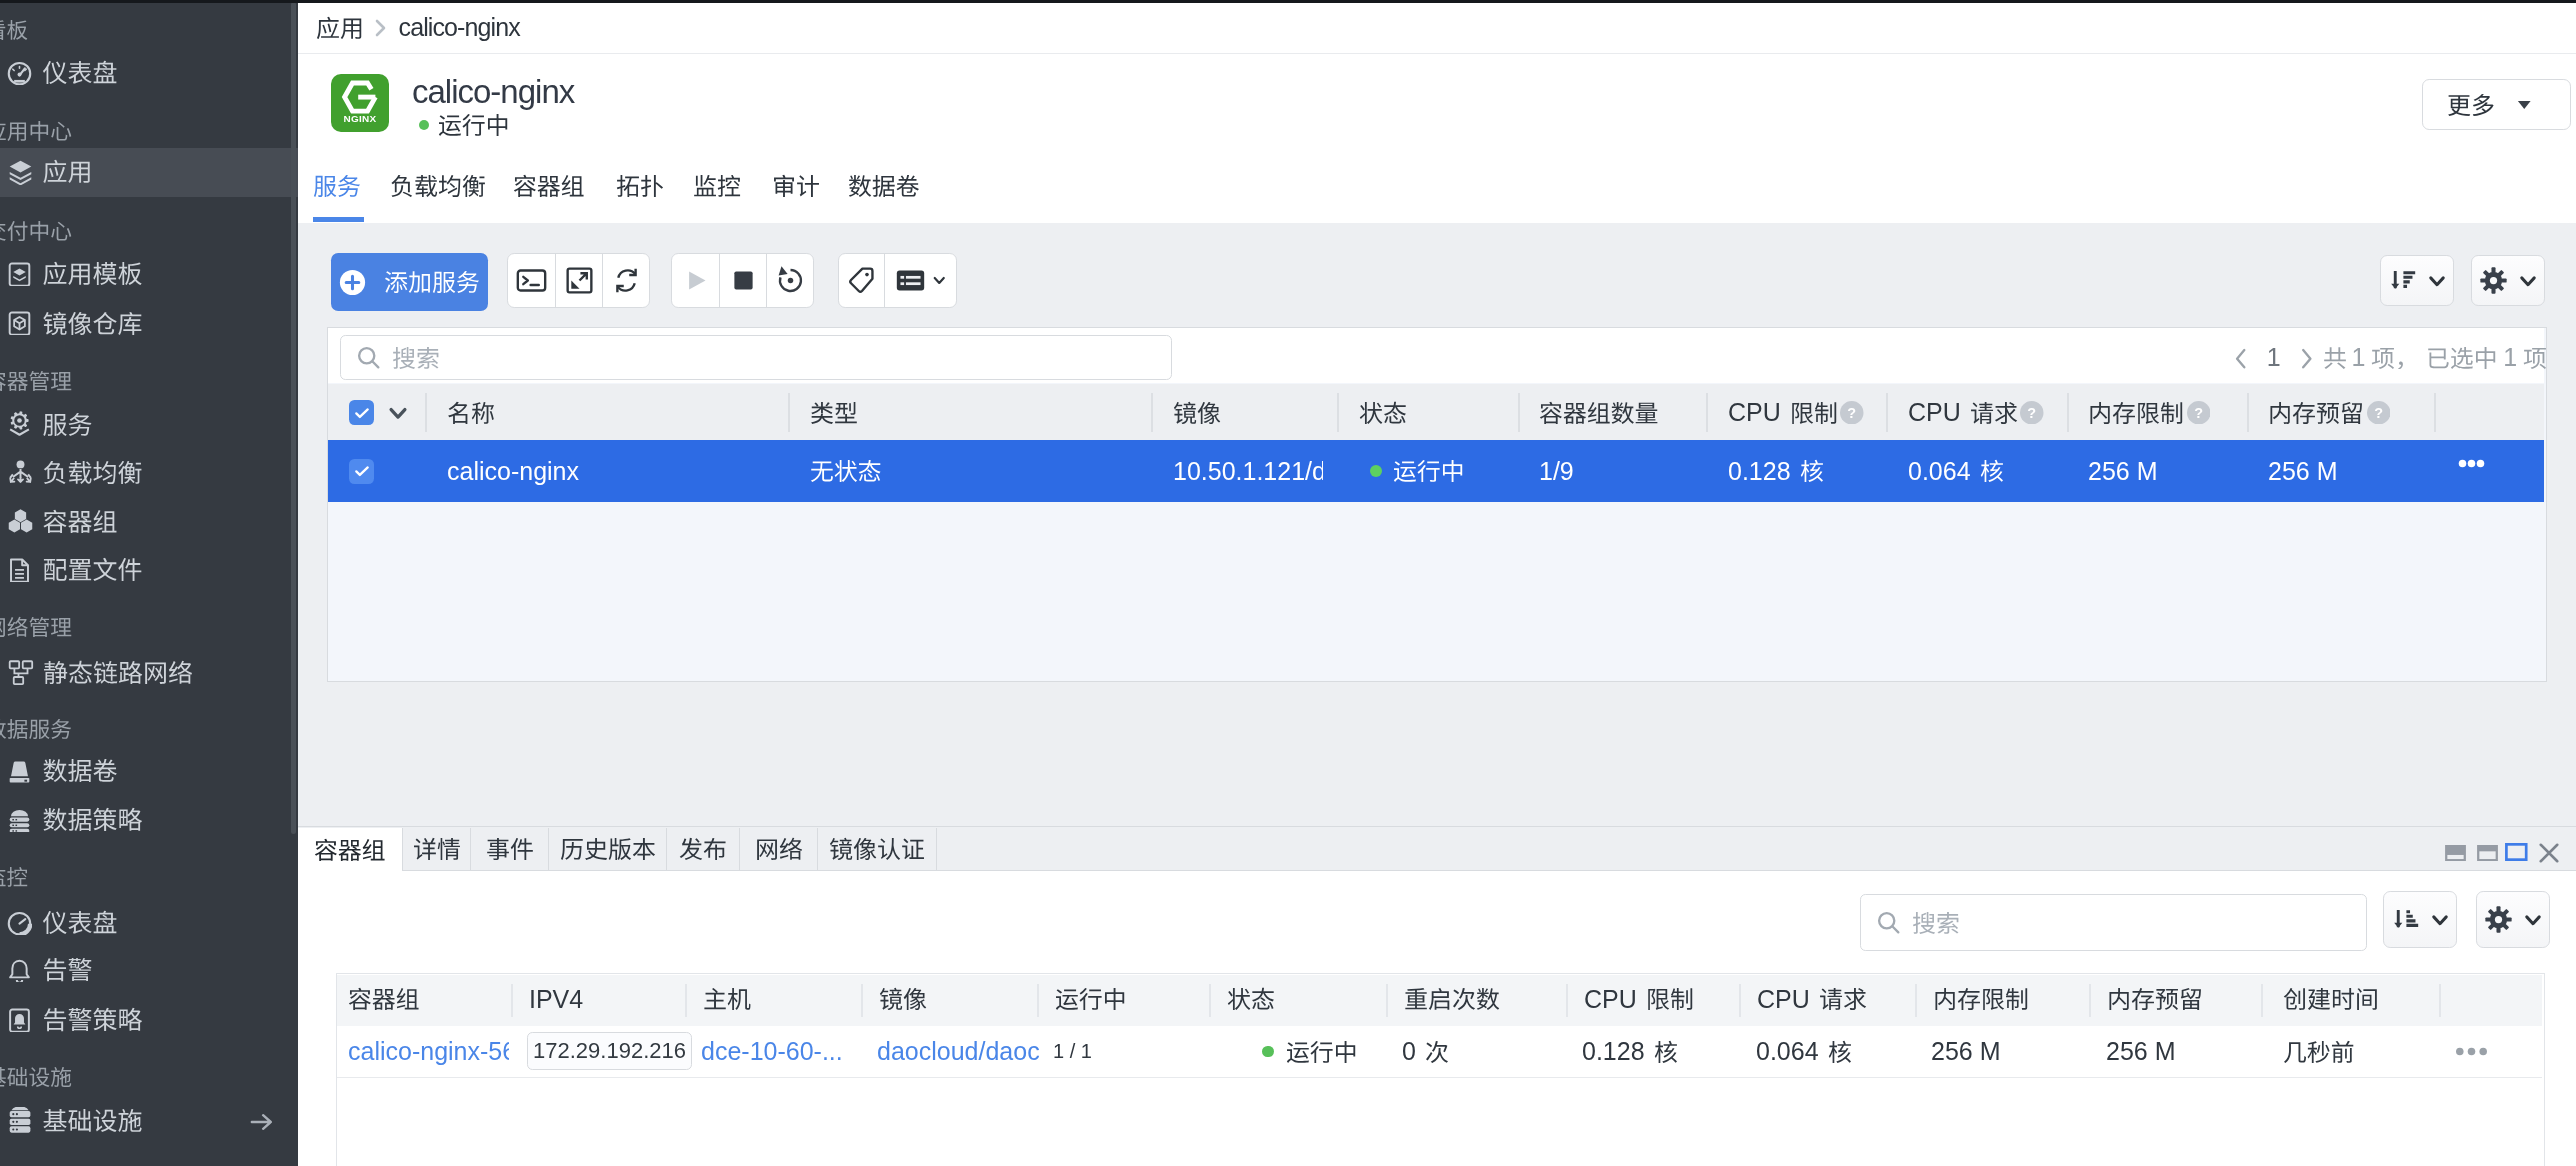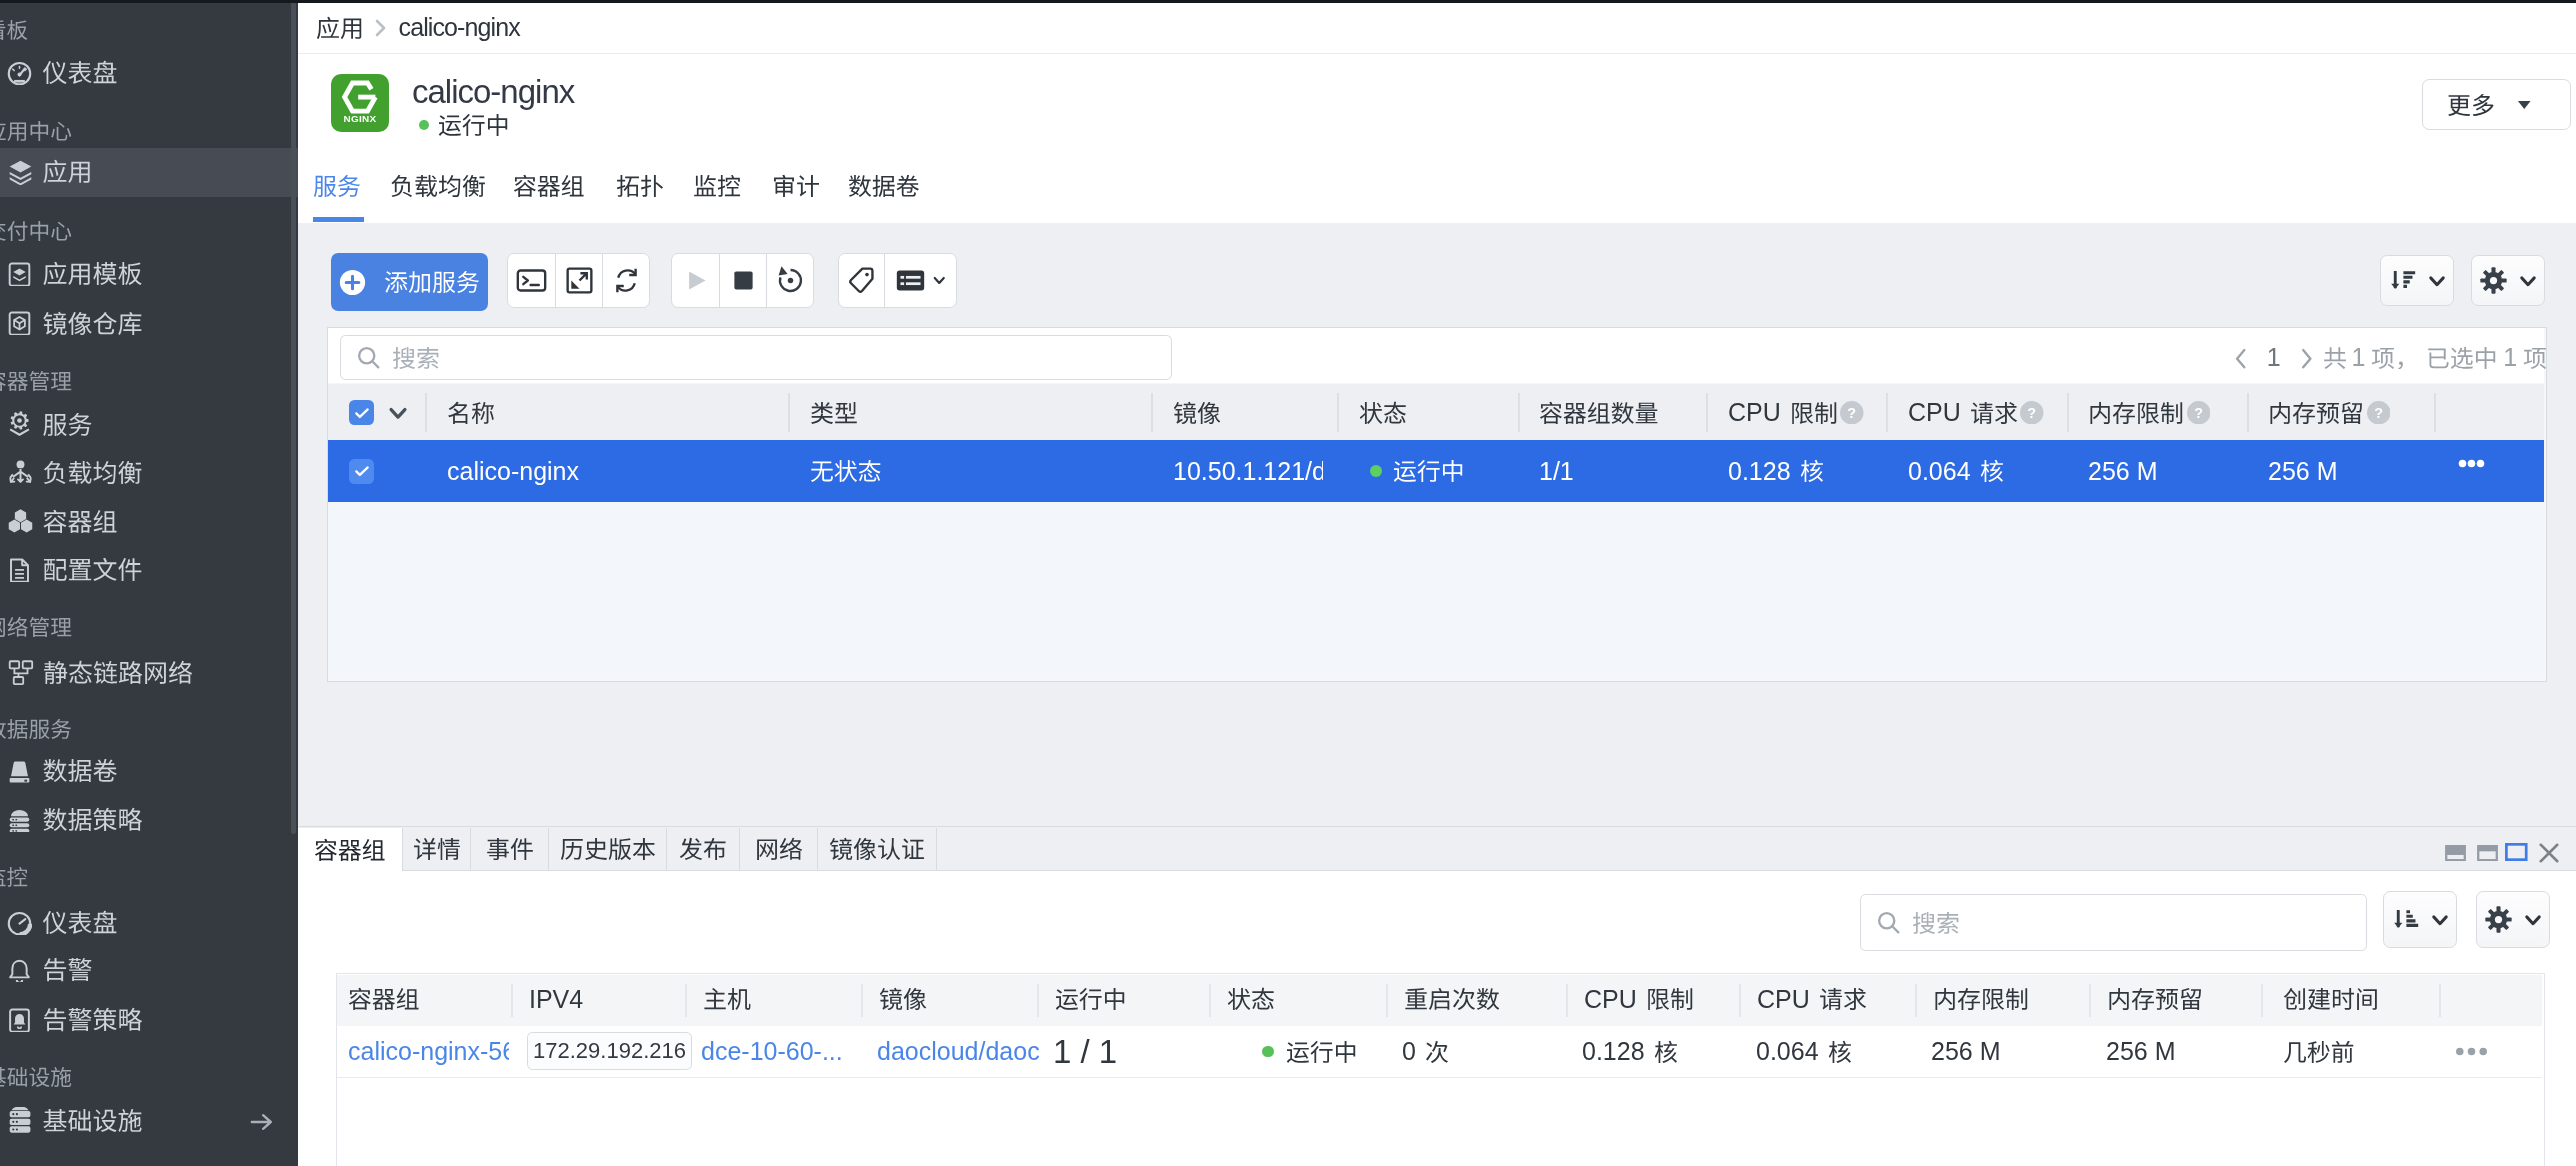--- a/index.html
+++ b/index.html
@@ -822,21 +822,21 @@
     </div>
     <div style="position:absolute;left:1370px;top:440px;height:62px;display:flex;align-items:center;">
       <span style="width:11.8px;height:11.8px;border-radius:6.3px;background:#5dd060;margin-right:11px"></span>
       <svg class="ck" width="72" height="23.5" viewBox="0 0 80 26" fill="#fff">
         <use href="#gR8FD0" transform="translate(0.0 23.3) scale(0.0265 -0.0265)"></use>
         <use href="#gR884C" transform="translate(26.5 23.3) scale(0.0265 -0.0265)"></use>
         <use href="#gR4E2D" transform="translate(53.0 23.3) scale(0.0265 -0.0265)"></use>
       </svg>
     </div>
     <div style="position:absolute;left:1539px;top:440px;height:62px;display:flex;align-items:center;">
-      <span style="font-size:25px;color:#fff">1/1</span>
+      <span style="font-size:25px;color:#fff">1/9</span>
     </div>
     <div style="position:absolute;left:1728px;top:440px;height:62px;display:flex;align-items:center;">
       <span style="font-size:25px;color:#fff">0.128</span>
       <span style="display:flex;margin-left:9px">
         <svg class="ck" width="23.5" height="23.5" viewBox="0 0 26 26" fill="#fff">
           <use href="#gR6838" transform="translate(0.0 23.3) scale(0.0265 -0.0265)"></use>
         </svg>
       </span>
     </div>
     <div style="position:absolute;left:1908px;top:440px;height:62px;display:flex;align-items:center;">
@@ -1080,21 +1080,21 @@
     <div style="position:absolute;left:527px;top:1032px;height:38px;display:flex;align-items:center;width:165px;justify-content:center;background:#fbfcfe;border:1.8px solid #d8dbdf;border-radius:5.4px;box-sizing:border-box;">
       <span style="font-size:22px;color:#333a41">172.29.192.216</span>
     </div>
     <div style="position:absolute;left:701px;top:1026px;height:51px;display:flex;align-items:center;">
       <span style="font-size:25px;color:#4a86e8">dce-10-60-...</span>
     </div>
     <div style="position:absolute;left:877px;top:1026px;height:51px;display:flex;align-items:center;">
       <span style="font-size:25px;color:#4a86e8">daocloud/daoc</span>
     </div>
     <div style="position:absolute;left:1053px;top:1026px;height:51px;display:flex;align-items:center;">
-      <span style="font-size:33px;color:#30373f">1 / 1</span>
+      <span style="font-size:20px;color:#30373f">1 / 1</span>
     </div>
     <div style="position:absolute;left:1262px;top:1026px;height:51px;display:flex;align-items:center;">
       <span style="width:11.8px;height:11.8px;border-radius:6.3px;background:#57c059;margin-right:12.7px"></span>
       <svg class="ck" width="72" height="23.5" viewBox="0 0 80 26" fill="#30373f">
         <use href="#gR8FD0" transform="translate(0.0 23.3) scale(0.0265 -0.0265)"></use>
         <use href="#gR884C" transform="translate(26.5 23.3) scale(0.0265 -0.0265)"></use>
         <use href="#gR4E2D" transform="translate(53.0 23.3) scale(0.0265 -0.0265)"></use>
       </svg>
     </div>
     <div style="position:absolute;left:1402px;top:1026px;height:51px;display:flex;align-items:center;">

